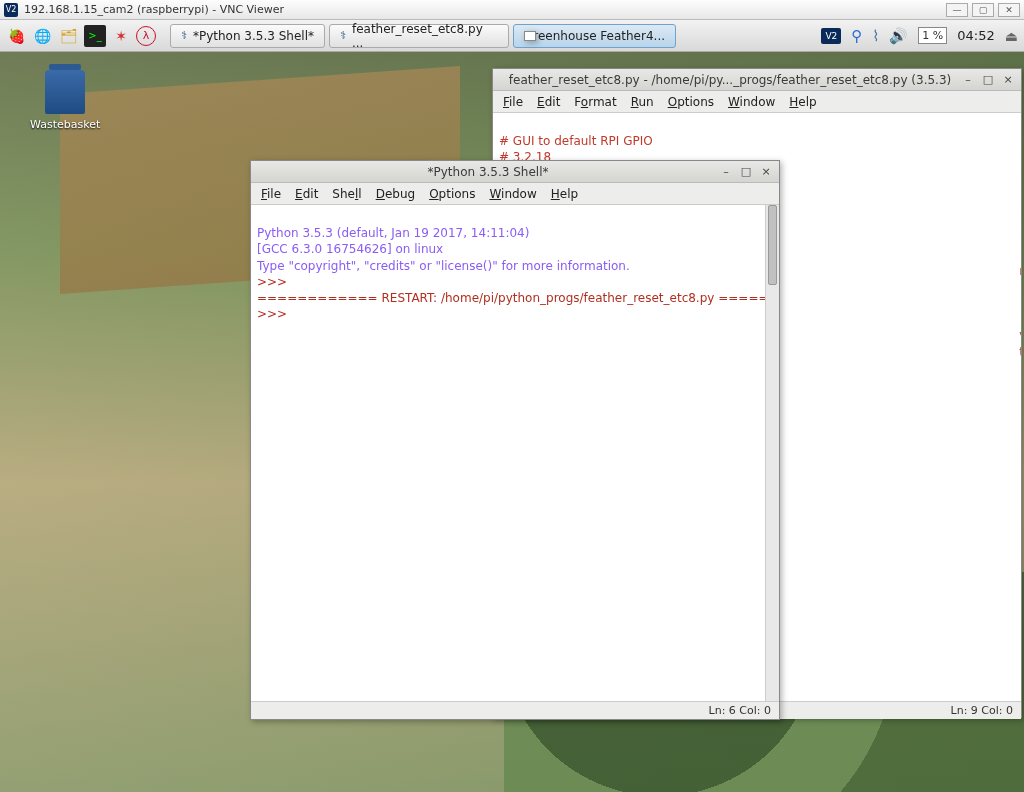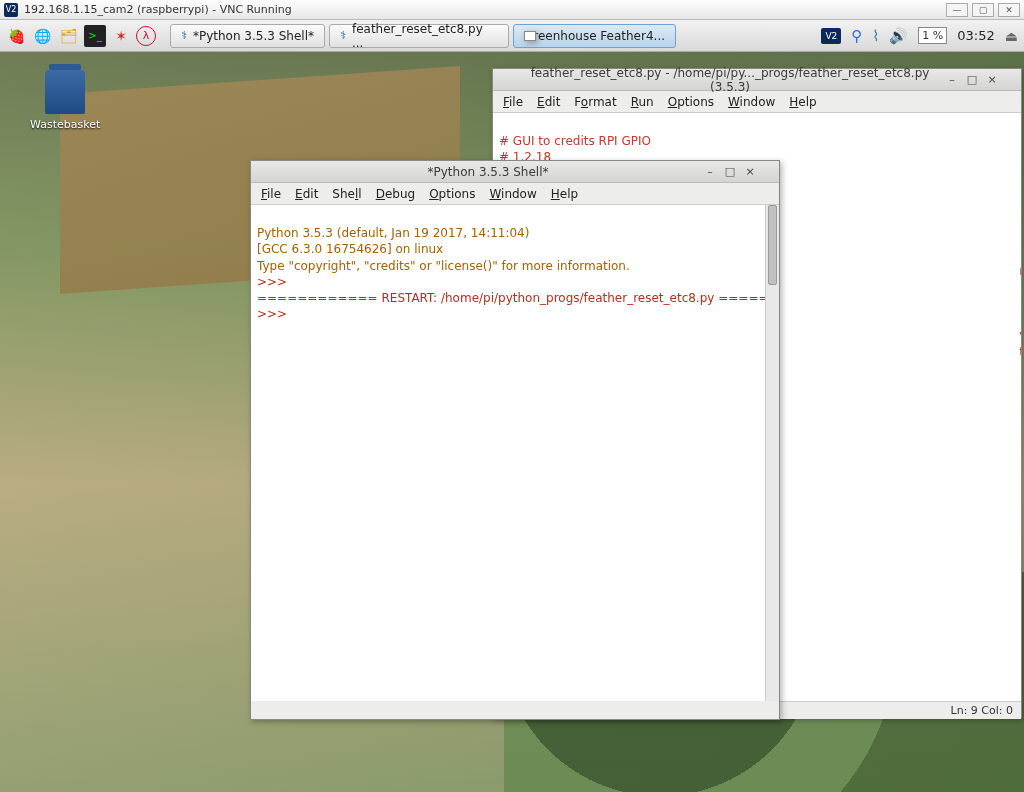--- a/index.html
+++ b/index.html
@@ -46,32 +46,32 @@
   .battery { font-size:11px; border:1px solid #888; padding:1px 3px; background:#fff; color:#333; }
   .clock { font-size:13px; color:#222; }
   .eject { color:#666; font-size:14px; }
 
   .desktop-icon { position:absolute; top:50px; left:30px; text-align:center; color:#fff; font-size:11px; text-shadow:0 1px 2px #000; z-index:5; }
   .desktop-icon .bin { width:40px; height:44px; background:linear-gradient(#3a6aa8,#1e4b82); border-radius:4px 4px 2px 2px; margin:0 auto 4px; position:relative; }
   .desktop-icon .bin::before { content:""; position:absolute; top:-6px; left:4px; right:4px; height:6px; background:#2e5a94; border-radius:2px; }
 
   
   .win { position:absolute; background:#ededec; border:1px solid #888; box-shadow:2px 2px 6px rgba(0,0,0,0.3); }
-  .win .titlebar { height:22px; background:linear-gradient(#e8e8e6,#d4d4d0); display:flex; align-items:center; font-size:12px; color:#3a3a3a; padding:0 22px; border-bottom:1px solid #bbb; }
+  .win .titlebar { height:22px; background:linear-gradient(#e8e8e6,#d4d4d0); display:flex; align-items:center; font-size:12px; color:#3a3a3a; padding:0 6px; border-bottom:1px solid #bbb; }
   .win .titlebar .t-spacer { flex:1; }
   .win .titlebar .wc { display:flex; gap:6px; }
   .win .titlebar .wc span { width:14px; height:14px; display:inline-flex; align-items:center; justify-content:center; font-size:11px; color:#444; cursor:pointer; }
   .win .menubar { height:22px; display:flex; align-items:center; gap:2px; padding:0 4px; font-size:12px; color:#222; background:#ededec; border-bottom:1px solid #ccc; }
   .win .menubar span { padding:2px 6px; }
   .win .menubar span u { text-decoration:underline; }
   .win .body { background:#fff; position:relative; overflow:hidden; }
   .win .statusbar { height:18px; background:#ededec; border-top:1px solid #ccc; font-size:11px; color:#333; display:flex; justify-content:flex-end; align-items:center; padding:0 8px; }
   .code { font-family:"DejaVu Sans Mono","Courier New",monospace; font-size:12px; line-height:1.35; white-space:pre; padding:4px 6px; }
   .code .c { color:#c0392b; }
-  .code .p { color:#a16207; }
+  .code .p { color:#8b5cf6; }
   .code .prompt { color:#b03020; }
 
   
   .editor { top:48px; left:492px; width:530px; height:650px; z-index:10; }
   .editor .body { height:588px; }
 
   
   .shell { top:140px; left:250px; width:530px; height:560px; z-index:20; }
   .shell .body { height:496px; }
   .shell .scrollbar { position:absolute; right:0; top:0; bottom:0; width:14px; background:#e8e8e8; border-left:1px solid #ccc; }
@@ -96,21 +96,21 @@
   .confirm-btn { background:#e0e0e0; border:2px outset #bbb; padding:4px 12px; font-size:15px; color:#1040b0; }
   .remote-val { color:#8a0e14; font-size:16px; margin-left:30px; }
   .lastcmd-val { color:#1040d0; font-size:15px; margin-left:84px; }
 </style>
 </head>
 <body>
 
 <div class="vnc-frame">
   <div class="vnc-titlebar">
     <span style="width:14px;height:14px;background:#0a2a5a;color:#fff;font-size:8px;display:inline-flex;align-items:center;justify-content:center;border-radius:2px;margin-right:6px">V2</span>
-    <span>192.168.1.15_cam2 (raspberrypi) - VNC Running</span>
+    <span>192.168.1.15_cam2 (raspberrypi) - VNC Viewer</span>
     <span class="spacer"></span>
     <span class="winctl">
       <span>—</span>
       <span>▢</span>
       <span>✕</span>
     </span>
   </div>
 
   <div class="desktop">
     <div class="wallpaper"></div>
@@ -135,21 +135,21 @@
         <span class="win"></span>
         <span>Greenhouse Feather4...</span>
       </div>
       <span class="task-spacer"></span>
       <div class="tray">
         <span style="width:20px;height:16px;background:#0a2a5a;color:#fff;font-size:9px;display:inline-flex;align-items:center;justify-content:center;border-radius:2px">V2</span>
         <span class="ic bt">⚲</span>
         <span class="ic">⌇</span>
         <span class="ic">🔊</span>
         <span class="battery">1 %</span>
-        <span class="clock">03:52</span>
+        <span class="clock">04:52</span>
         <span class="eject">⏏</span>
       </div>
     </div>
 
     <div class="desktop-icon">
       <div class="bin"></div>
       <div>Wastebasket</div>
     </div>
 
     <div class="win editor">
@@ -165,22 +165,22 @@
         <span><u>F</u>ile</span>
         <span><u>E</u>dit</span>
         <span>F<u>o</u>rmat</span>
         <span><u>R</u>un</span>
         <span><u>O</u>ptions</span>
         <span><u>W</u>indow</span>
         <span><u>H</u>elp</span>
       </div>
       <div class="body">
         <div class="code">
-<span class="c"># GUI to credits RPI GPIO</span>
-<span class="c"># 1.2.18</span>
+<span class="c"># GUI to default RPI GPIO</span>
+<span class="c"># 3.2.18</span>
 <span class="c"># by Julian Rogers</span>
 <span class="c"># feather_reset_etc8</span>
 
 
 
 
                                                                         <span class="c">ress</span>
 
 
 
@@ -219,20 +219,23 @@
 <span class="p">[GCC 6.3.0 16754626] on linux</span>
 <span class="p">Type "copyright", "credits" or "license()" for more information.</span>
 <span class="prompt">&gt;&gt;&gt;</span>
 <span class="prompt">============ RESTART: /home/pi/python_progs/feather_reset_etc8.py ============</span>
 <span class="prompt">&gt;&gt;&gt;</span>
         </div>
         <div class="scrollbar">
           <div class="thumb"></div>
         </div>
       </div>
+      <div class="statusbar">
+        <span>Ln: 6  Col: 0</span>
+      </div>
     </div>
 
     <div class="tkapp">
       <div class="titlebar">
         <span>Greenhouse Feather4 reset etc</span>
         <span class="wc">
           <span>–</span>
           <span>□</span>
           <span>×</span>
         </span>

